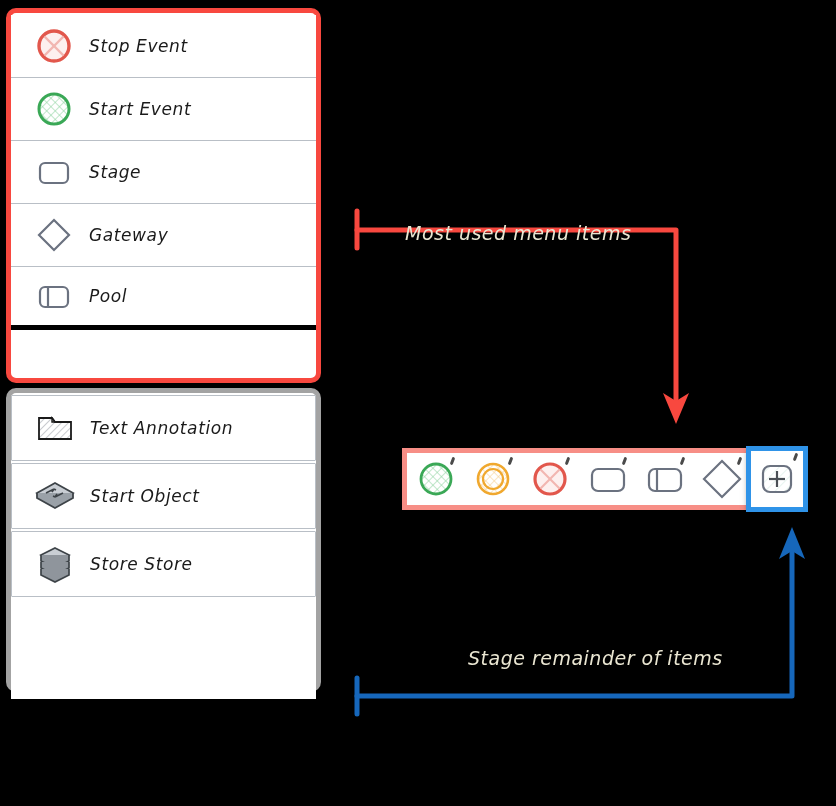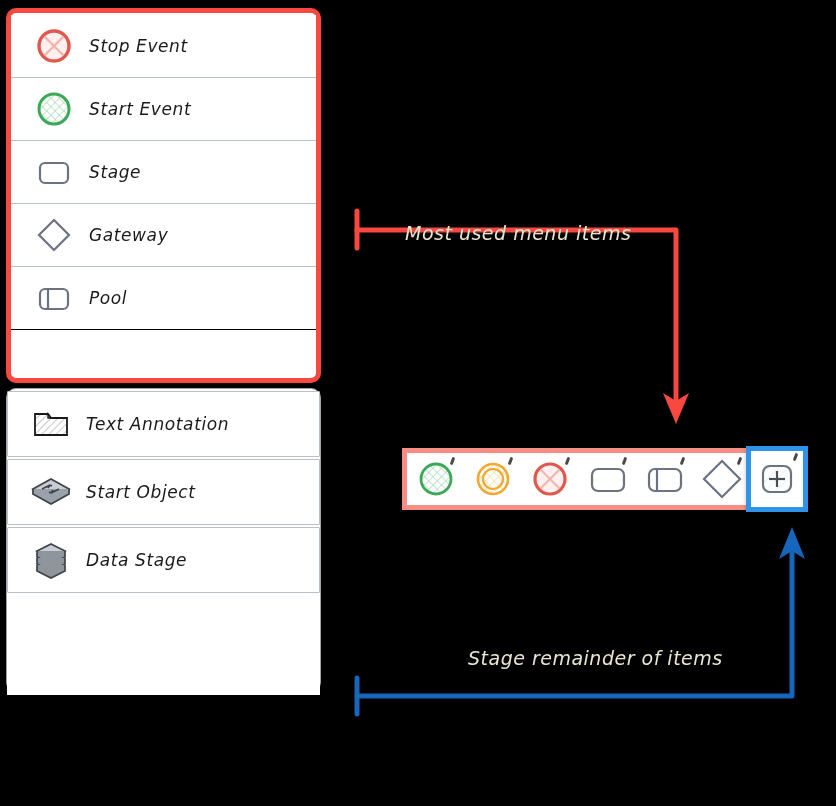--- a/index.html
+++ b/index.html
@@ -29,21 +29,21 @@
     width: 315px;
     height: 375px;
     border: 5px solid #f8483f;
     box-shadow: 3px 3px 7px rgba(0,0,0,0.55);
   }
   #panel-bottom {
     left: 6px;
     top: 388px;
     width: 315px;
     height: 304px;
-    border: 1px solid #a3a3a3;
+    border: 5px solid #a3a3a3;
     box-shadow: 3px 3px 7px rgba(0,0,0,0.55);
   }
   .menu-list {
     position: absolute;
     left: 0; top: 0; right: 0; bottom: 0;
     padding: 2px 0;
     box-sizing: border-box;
   }
   .menu-row {
     display: flex;
@@ -53,21 +53,21 @@
     border-bottom: 1px solid #b9bfc6;
     background: #ffffff;
     padding-left: 20px;
   }
   #panel-bottom .menu-row {
     border: 1px solid #b9bfc6;
     margin-bottom: 2px;
     height: 66px;
     border-radius: 1px;
   }
-  .menu-row:last-child { border-bottom: 1px solid #000000; align-items: center; }
+  .menu-row:last-child { border-bottom: 5px solid #000000; align-items: center; }
   .menu-icon {
     width: 46px;
     min-width: 46px;
     height: 46px;
     display: flex;
     align-items: center;
     justify-content: center;
   }
   .menu-label {
     margin-left: 12px;
@@ -256,21 +256,21 @@
 
       <div class="menu-row">
         <div class="menu-icon">
           <svg width="42" height="44" viewBox="0 0 42 44">
             <polygon points="21,6 35,13 21,20 7,13" fill="#c9ced4" stroke="#3d4348" stroke-width="1.7"></polygon>
             <path d="M7 13 L7 19 L21 26 L35 19 L35 13" fill="#8f959c" stroke="#3d4348" stroke-width="1.7"></path>
             <path d="M7 20 L7 26 L21 33 L35 26 L35 20" fill="#8f959c" stroke="#3d4348" stroke-width="1.7"></path>
             <path d="M7 27 L7 33 L21 40 L35 33 L35 27" fill="#8f959c" stroke="#3d4348" stroke-width="1.7"></path>
           </svg>
         </div>
-        <span class="menu-label">Data Stage</span>
+        <span class="menu-label">Store Store</span>
       </div>
 
 
       <div class="spacer-row"></div>
     </div>
   </div>
 
   <div id="toolbar-group">
 
     <div id="toolbar-main">

